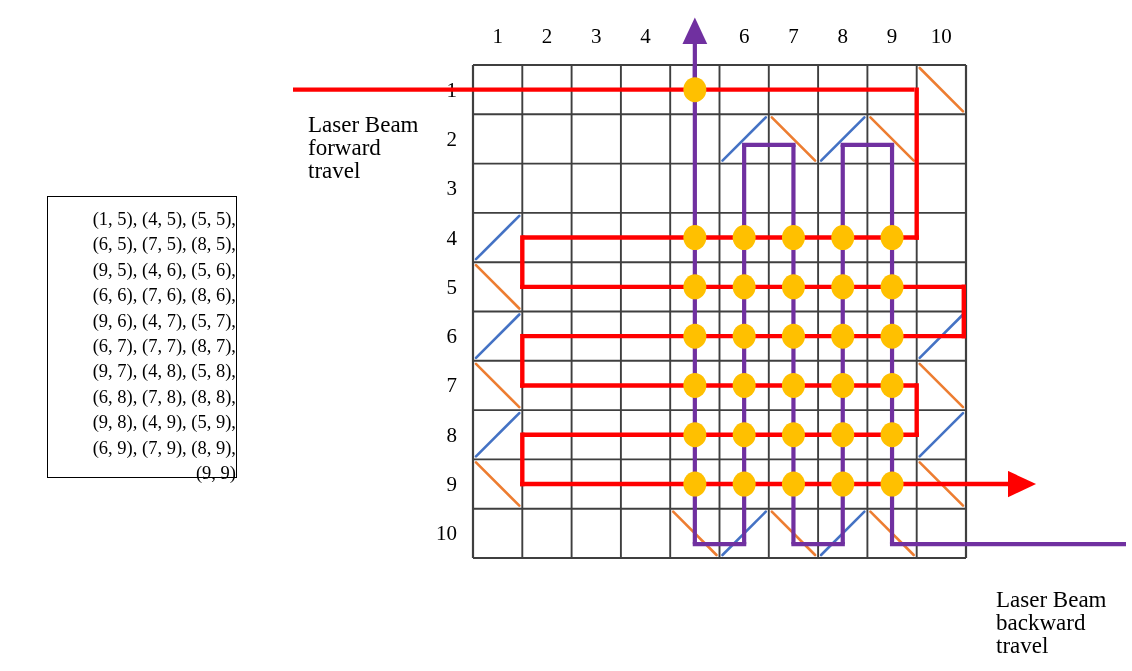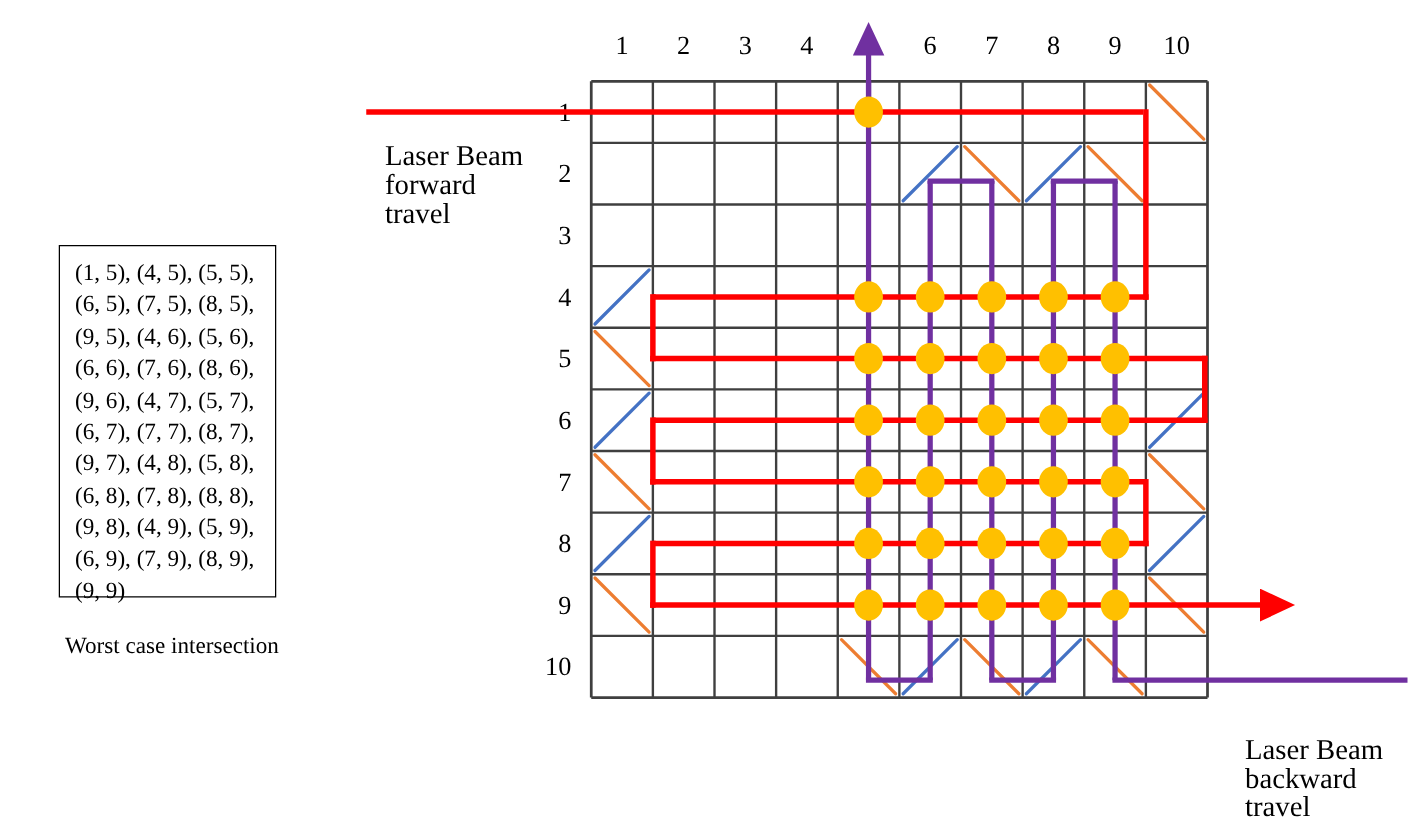--- a/index.html
+++ b/index.html
@@ -8,29 +8,30 @@
     background:#ffffff;
     font-family:"Liberation Serif", serif;
     overflow:hidden;
     position:relative;
   }
   #root{position:relative;width:1132px;height:671px;}
 
   .coord-box{
     position:absolute;
     left:47px; top:196px;
-    width:174px; height:282px;
+    width:190px; height:282px;
     border:1.6px solid #000;
     box-sizing:border-box;
     padding:10px 0 0 12px;
     font-size:18.5px;
     line-height:25.4px;
     color:#000;
     background:#fff;
     white-space:pre-line;
+    text-align:right;
   }
   .caption{
     position:absolute;
     left:52px; top:507px;
     font-size:18.5px;
     color:#000;
     white-space:nowrap;
   }
   .beam-label{
     position:absolute;
@@ -63,21 +64,20 @@
 (9, 5), (4, 6), (5, 6),
 (6, 6), (7, 6), (8, 6),
 (9, 6), (4, 7), (5, 7),
 (6, 7), (7, 7), (8, 7),
 (9, 7), (4, 8), (5, 8),
 (6, 8), (7, 8), (8, 8),
 (9, 8), (4, 9), (5, 9),
 (6, 9), (7, 9), (8, 9),
 (9, 9)</div>
 
-  <div class="caption">Worst case intersection</div>
 
   <div class="beam-label" id="label-forward">Laser Beam
 forward
 travel</div>
 
   <div class="beam-label" id="label-backward">Laser Beam
 backward
 travel</div>
 
   <svg class="diagram" viewBox="0 0 1132 671">

